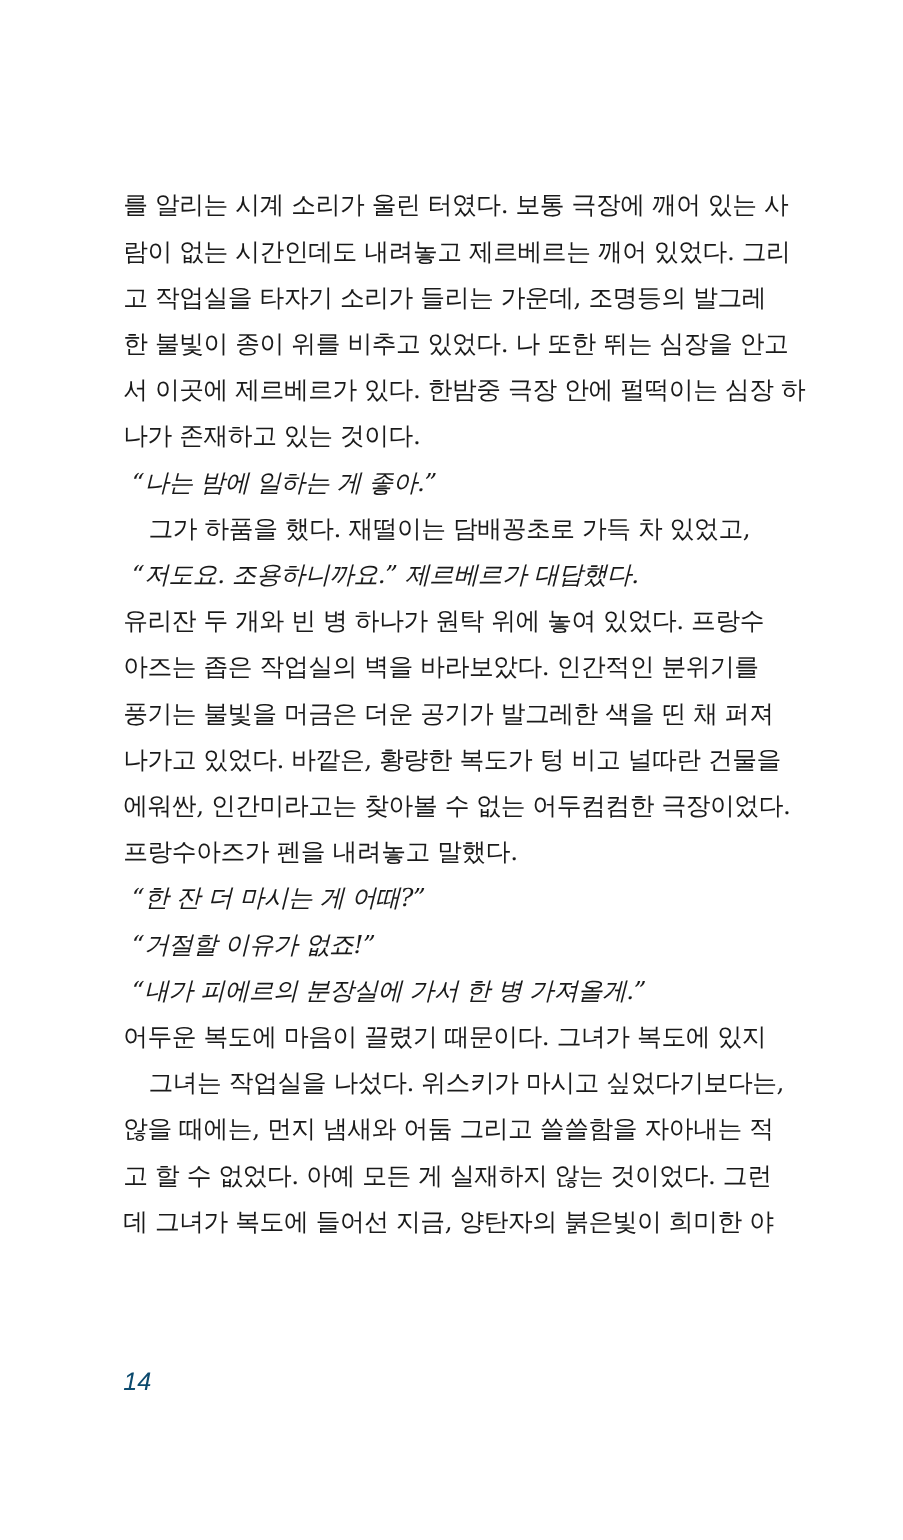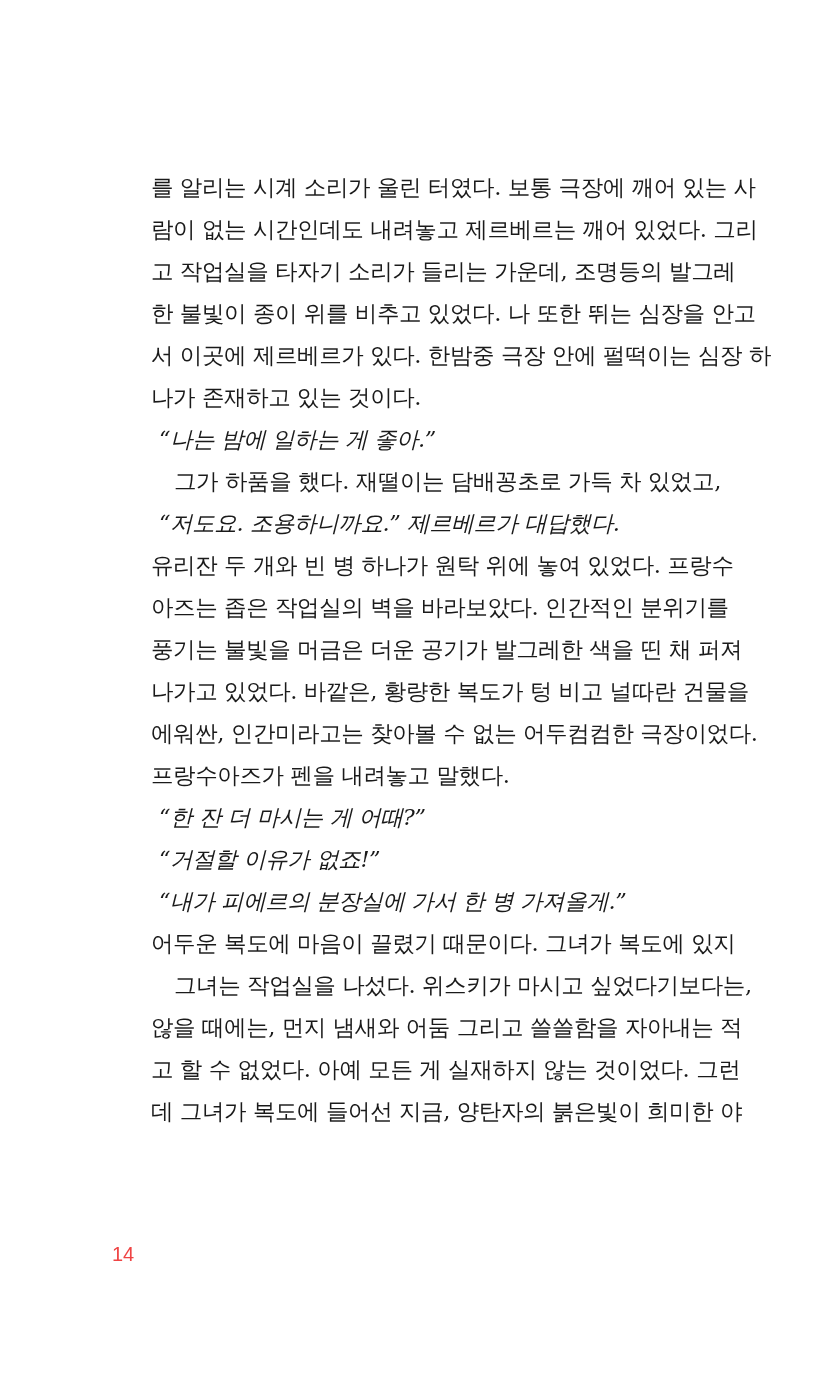--- a/index.html
+++ b/index.html
@@ -31,40 +31,40 @@
     }
     .line {
       display: block;
       height: 42px;
       line-height: 42px;
       font-size: 22.5px;
       white-space: nowrap;
       letter-spacing: -0.4px;
       text-align: justify;
       text-align-last: justify;
-      margin-left: 39px;
     }
     .line.last {
       text-align-last: left;
     }
     .line.indent {
       padding-left: 23px;
     }
     .line.dialogue {
       padding-left: 8px;
       text-align-last: left;
       font-style: italic;
     }
     .page-number {
       position: absolute;
       left: 112px;
       top: 1243px;
       font-family: "Liberation Sans", "DejaVu Sans", sans-serif;
-      font-size: 20px;
-      color: #ef4444;
+      font-size: 23px;
+      color: #0c4a6e;
+      font-style: italic;
     }
   </style>
 </head>
 <body>
 
 <div class="page">
   <div class="text-block">
     <span class="line">를 알리는 시계 소리가 울린 터였다. 보통 극장에 깨어 있는 사</span>
     <span class="line">람이 없는 시간인데도 내려놓고 제르베르는 깨어 있었다. 그리</span>
     <span class="line">고 작업실을 타자기 소리가 들리는 가운데, 조명등의 발그레</span>

